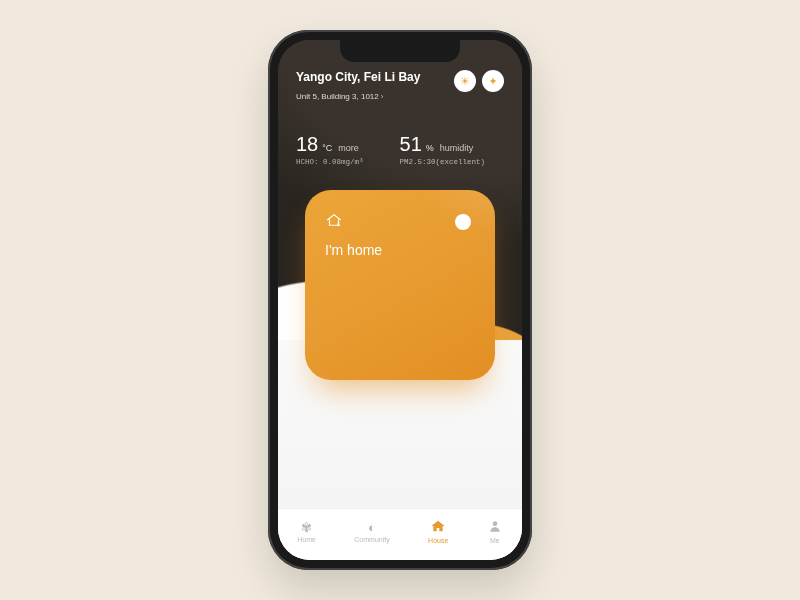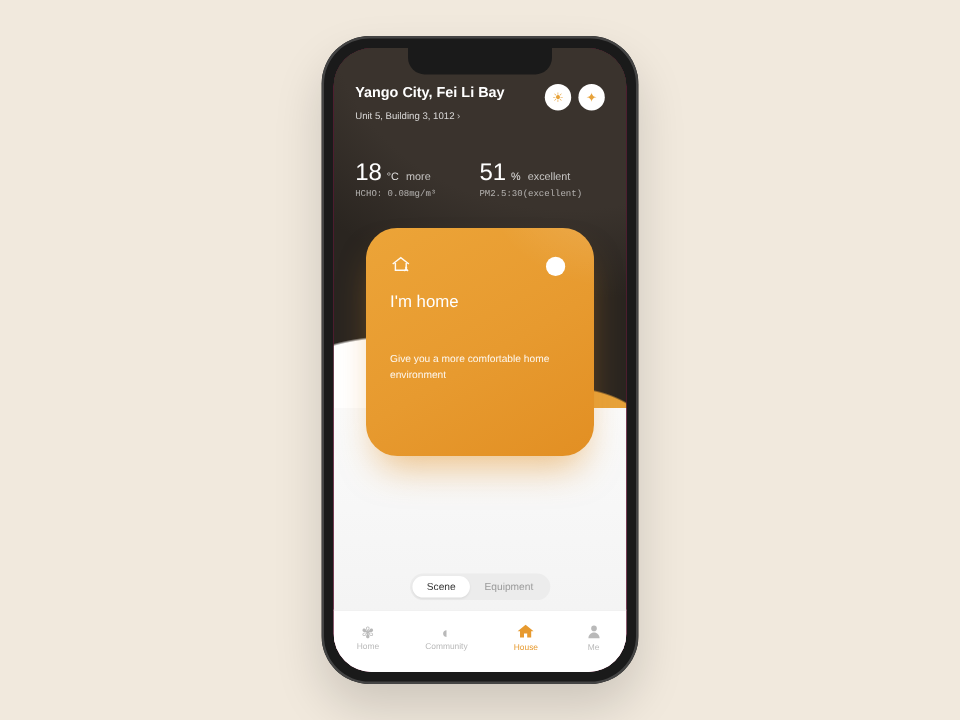--- a/index.html
+++ b/index.html
@@ -153,33 +153,29 @@
               <span class="stat-num">18</span>
               <span class="stat-unit">°C</span>
               <span class="stat-label">more</span>
             </div>
             <div class="stat-sub">HCHO: 0.08mg/m³</div>
           </div>
           <div>
             <div class="stat-main">
               <span class="stat-num">51</span>
               <span class="stat-unit">%</span>
-              <span class="stat-label">excellent</span>
+              <span class="stat-label">humidity</span>
             </div>
             <div class="stat-sub">PM2.5:30(excellent)</div>
           </div>
         </div>
       </div>
     </div>
 
     <div class="lower">
-      <div class="seg">
-        <div class="seg-item active">Scene</div>
-        <div class="seg-item">Equipment</div>
-      </div>
 
       <div class="tabbar">
         <div class="tab">
           <span class="tab-ico">✾</span>
           <span class="tab-label">Home</span>
         </div>
         <div class="tab">
           <span class="tab-ico">◐</span>
           <span class="tab-label">Community</span>
         </div>
@@ -205,18 +201,17 @@
 
     <div class="card">
       <div class="card-ico">
         <svg width="18" height="16" viewBox="0 0 24 20">
             <path fill="none" stroke="#fff" stroke-width="1.6" d="M3 10 12 3l9 7M6 9v8h12V9"></path>
             <circle cx="18" cy="14" r="1.2" fill="#fff"></circle>
             <path stroke="#fff" stroke-width="1.4" fill="none" d="m16 18 2-3 2 3"></path>
           </svg>
       </div>
       <div class="card-title">I'm home</div>
-      <div class="card-desc">Give you a more comfortable home environment</div>
       <div class="card-dot"></div>
     </div>
 
   </div>
 </div>
 
 </body></html>

